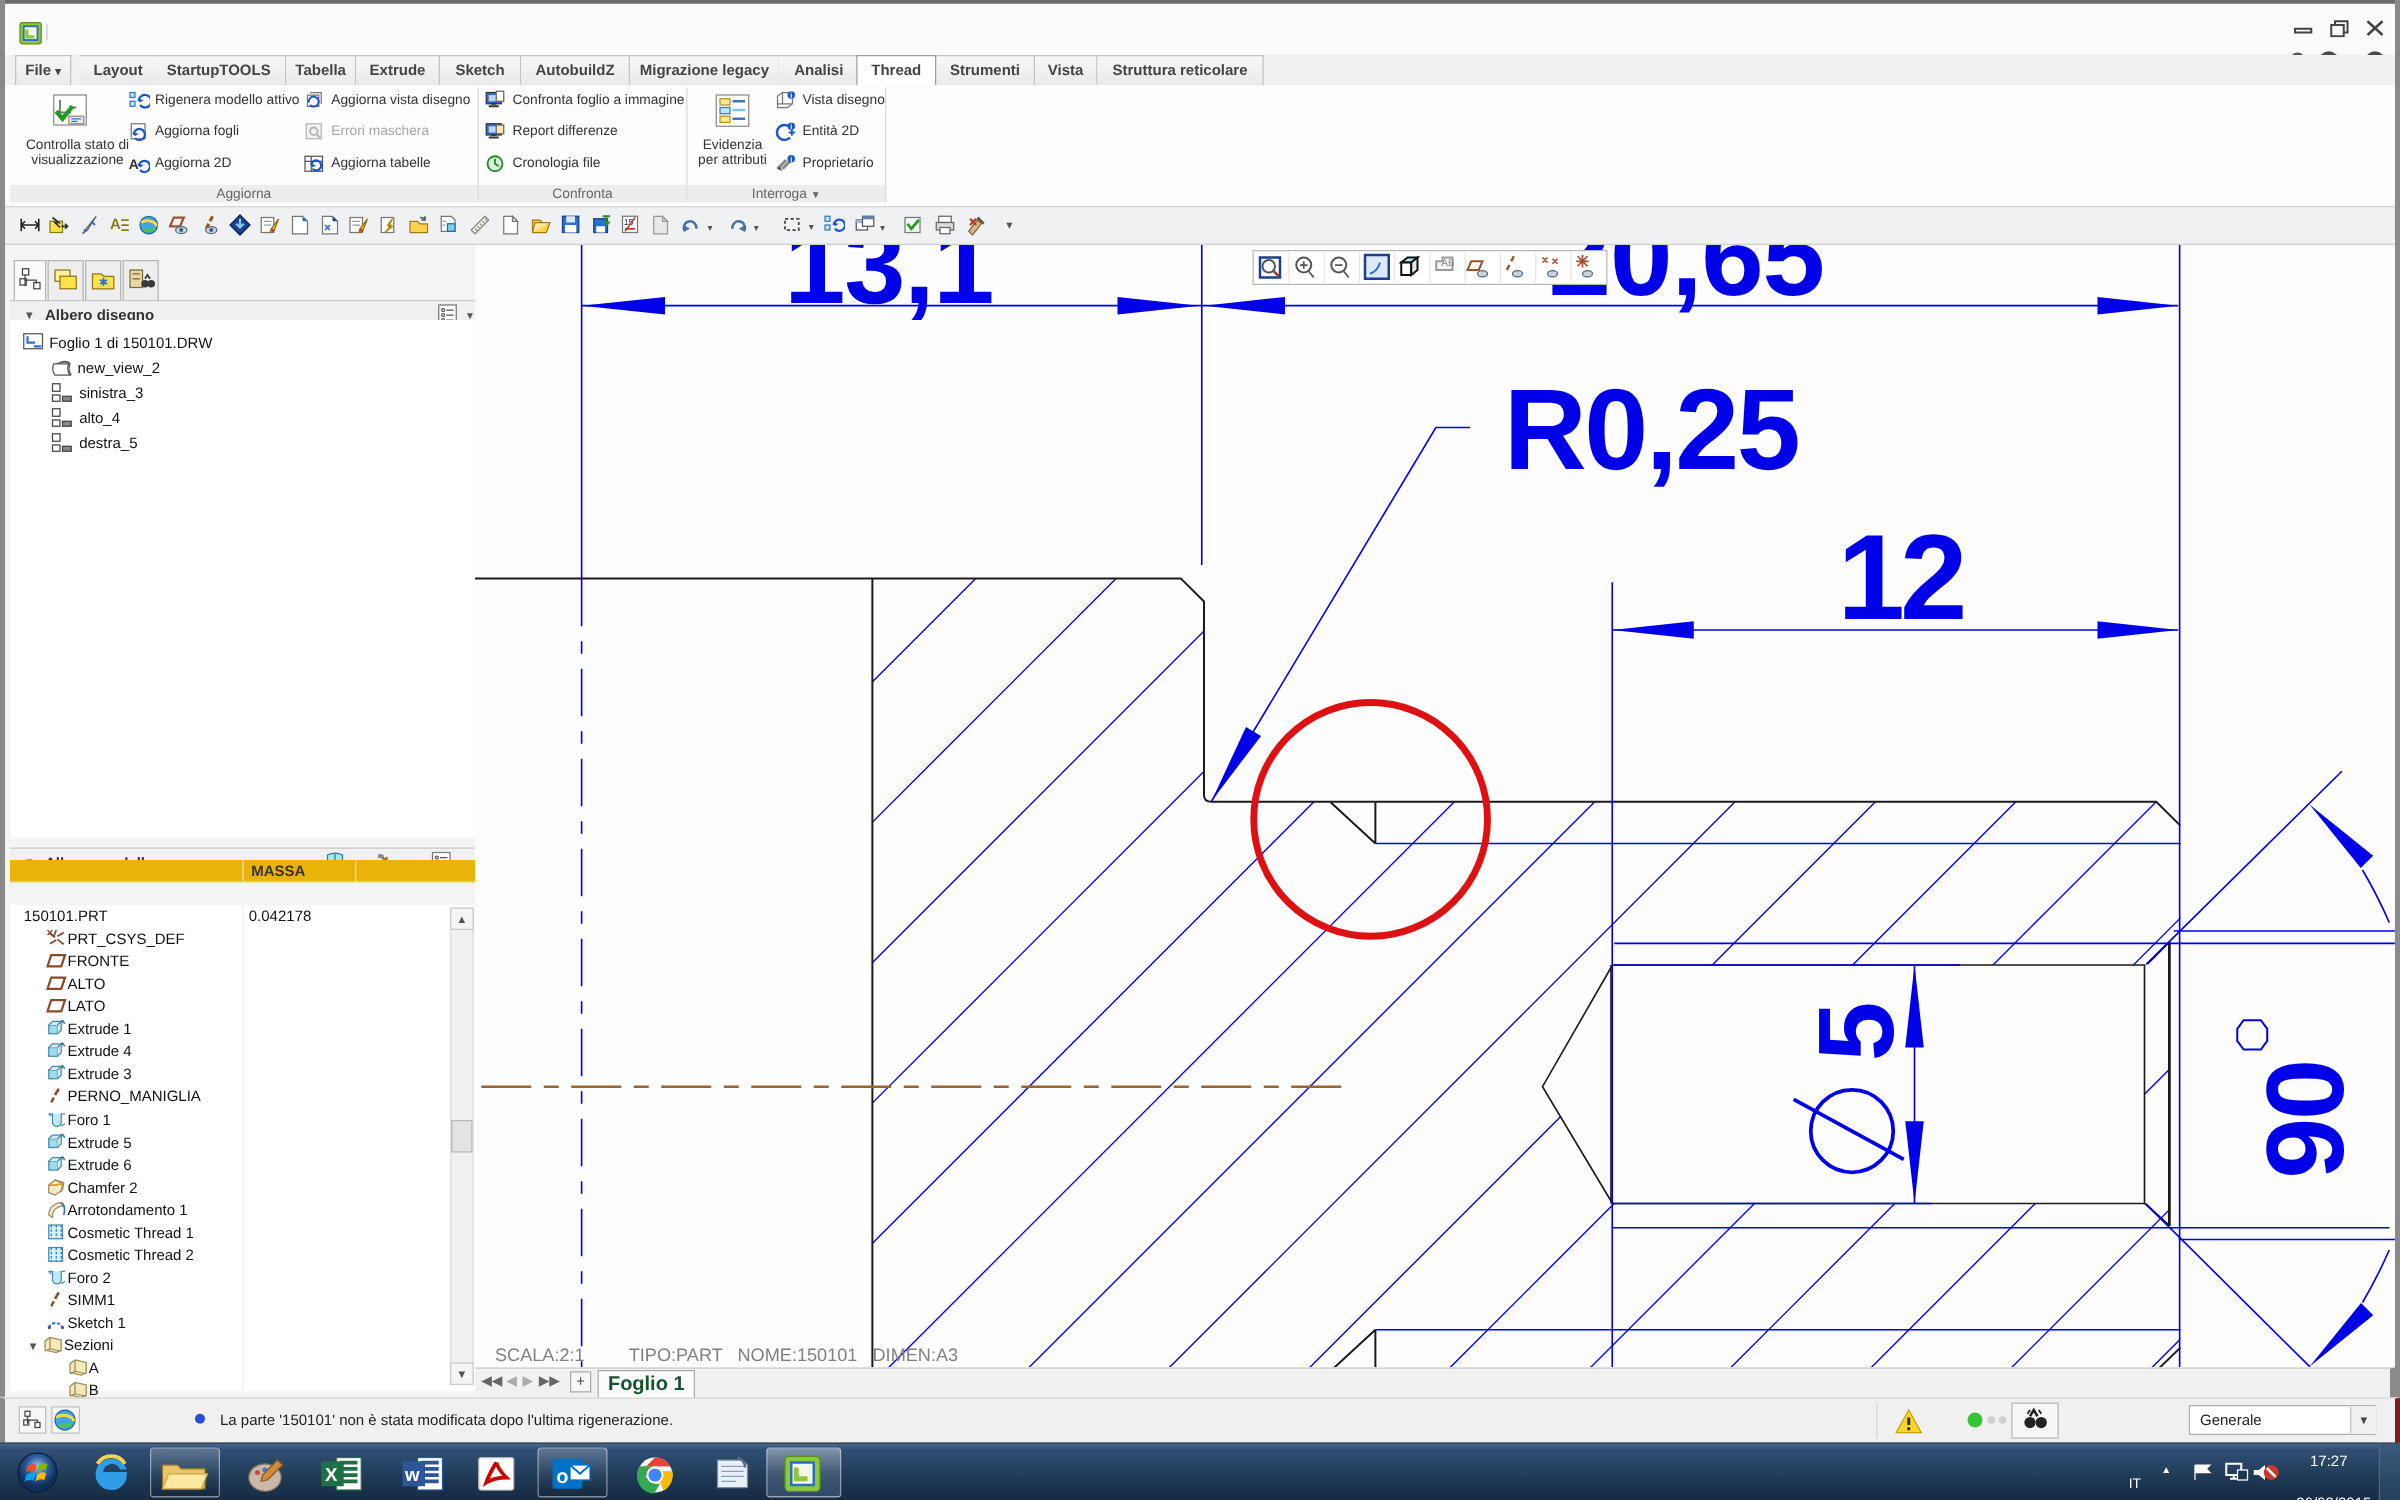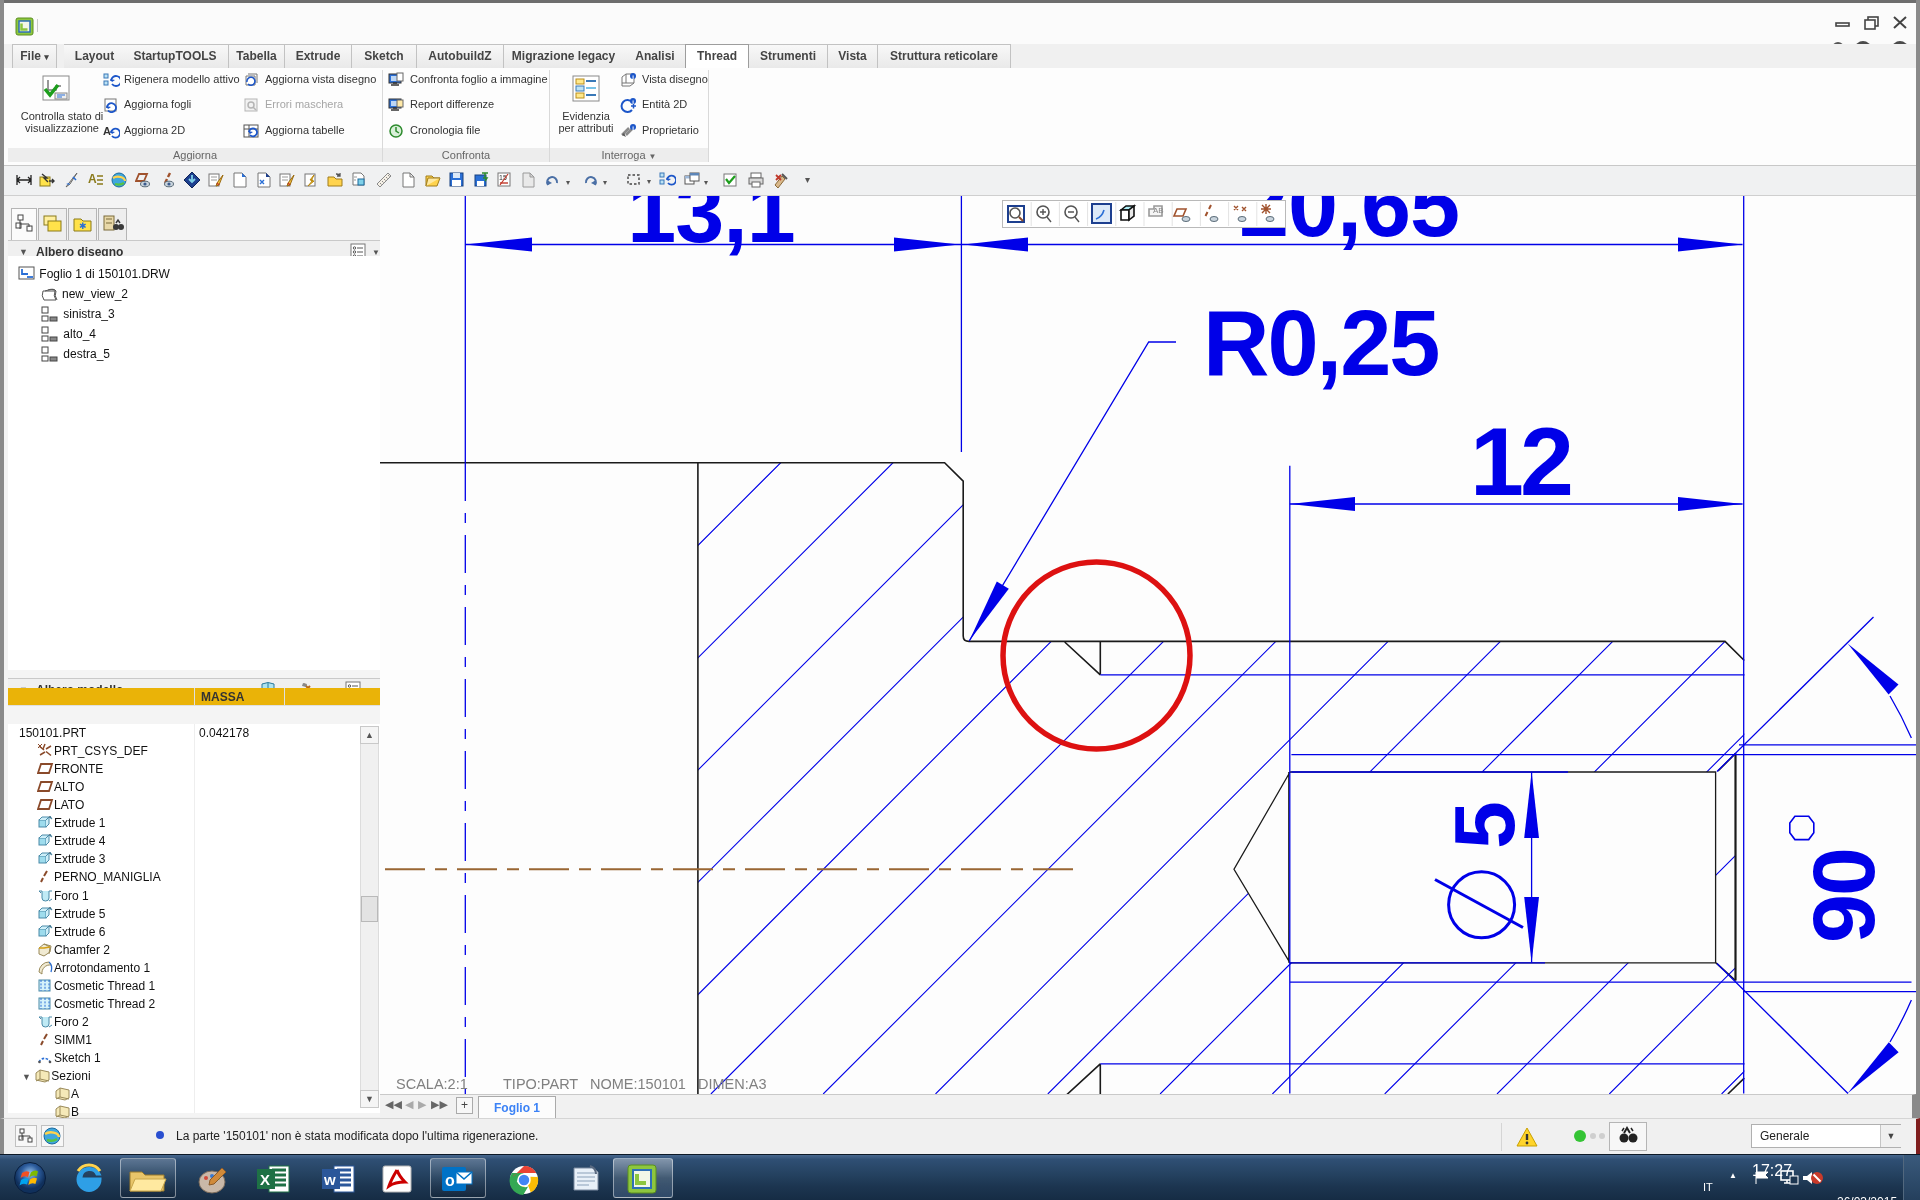--- a/index.html
+++ b/index.html
@@ -32,21 +32,21 @@
 .trow{position:absolute;height:18px;line-height:18px}
 
 .sb{position:absolute;background:#f0f0f0;border:1px solid #dcdcdc}
 .sbBtn{position:absolute;background:#f5f5f5;border:1px solid #c9c9c9;color:#555;font-size:9px;text-align:center}
 .sbThumb{position:absolute;background:#e3e3e3;border:1px solid #b9b9b9}
 
 #canvas{left:380px;top:196px;width:1536px;height:898px;background:#fdfdfd;overflow:hidden}
 
 #sheetbar{left:380px;top:1094px;width:1536px;height:24px;background:#f1f1f1;border-top:1px solid #c9c9c9;border-right:4px solid #8a8a8a}
 .navb{position:absolute;top:3px;color:#666;font-size:11px}
-#foglio{position:absolute;left:98px;top:1px;width:78px;height:23px;background:#fcfcfc;border:1px solid #aaa;border-bottom:none;font-size:12px;font-weight:bold;color:#3b82f6;text-align:center;line-height:22px}
+#foglio{position:absolute;left:98px;top:1px;width:78px;height:23px;background:#fcfcfc;border:1px solid #aaa;border-bottom:none;font-size:16px;font-weight:bold;color:#14532d;text-align:center;line-height:22px}
 
 #statusbar{left:0;top:1118px;width:1920px;height:36px;background:#f0f0f0;border-top:1px solid #d5d5d5;border-left:4px solid #8a8a8a;border-right:4px solid #7f1d1d}
 #msg{position:absolute;left:172px;top:10px;font-size:12px;color:#222}
 .stbtn{position:absolute;top:6px;width:22px;height:22px;border:1px solid #c0c0c0;background:#f7f7f7}
 
 #taskbar{left:0;top:1154px;width:1920px;height:46px;background:linear-gradient(#48688e 0%,#2f4f74 10%,#24415f 45%,#1c3550 70%,#162c44 100%);border-top:1px solid #0c1826}
 .tkbox{position:absolute;top:3px;width:56px;height:40px;border:1px solid rgba(255,255,255,.45);border-radius:3px;background:linear-gradient(rgba(255,255,255,.22),rgba(255,255,255,.06) 50%,rgba(0,0,0,.12))}
 .tray{color:#fff;font-size:11px}
 </style></head>
 <body>
@@ -783,18 +783,18 @@
     <svg class="abs" style="left:1778px;top:13px" width="22" height="20">
         <rect x="3" y="3" width="12" height="9" fill="none" stroke="#fff" stroke-width="1.6"></rect>
         <path d="M6 15 h6 M9 12 v3" stroke="#fff" stroke-width="1.6"></path>
         <rect x="12" y="8" width="8" height="8" fill="#1c3550" stroke="#fff"></rect>
       </svg>
     <svg class="abs" style="left:1800px;top:13px" width="24" height="20">
         <path d="M3 8 h4 l5-4 v12 l-5-4 h-4 z" fill="#fff"></path>
         <circle cx="17" cy="10" r="6" fill="#c83a2a"></circle>
         <path d="M13.5 6.5 l7 7" stroke="#fff" stroke-width="2"></path>
       </svg>
-    <div class="abs tray" style="left:1752px;top:7px;font-size:16px">17:27</div>
+    <div class="abs tray" style="left:1848px;top:7px;font-size:12px">17:27</div>
     <div class="abs tray" style="left:1837px;top:40px;font-size:12px">26/03/2015</div>
     <div class="abs" style="left:1903px;top:0;width:1px;height:46px;background:#52687e"></div>
     <div class="abs" style="left:1904px;top:0;width:16px;height:46px;background:linear-gradient(#3a5a7c,#243f5c)"></div>
   </div>
 </div>
 
 </body></html>

